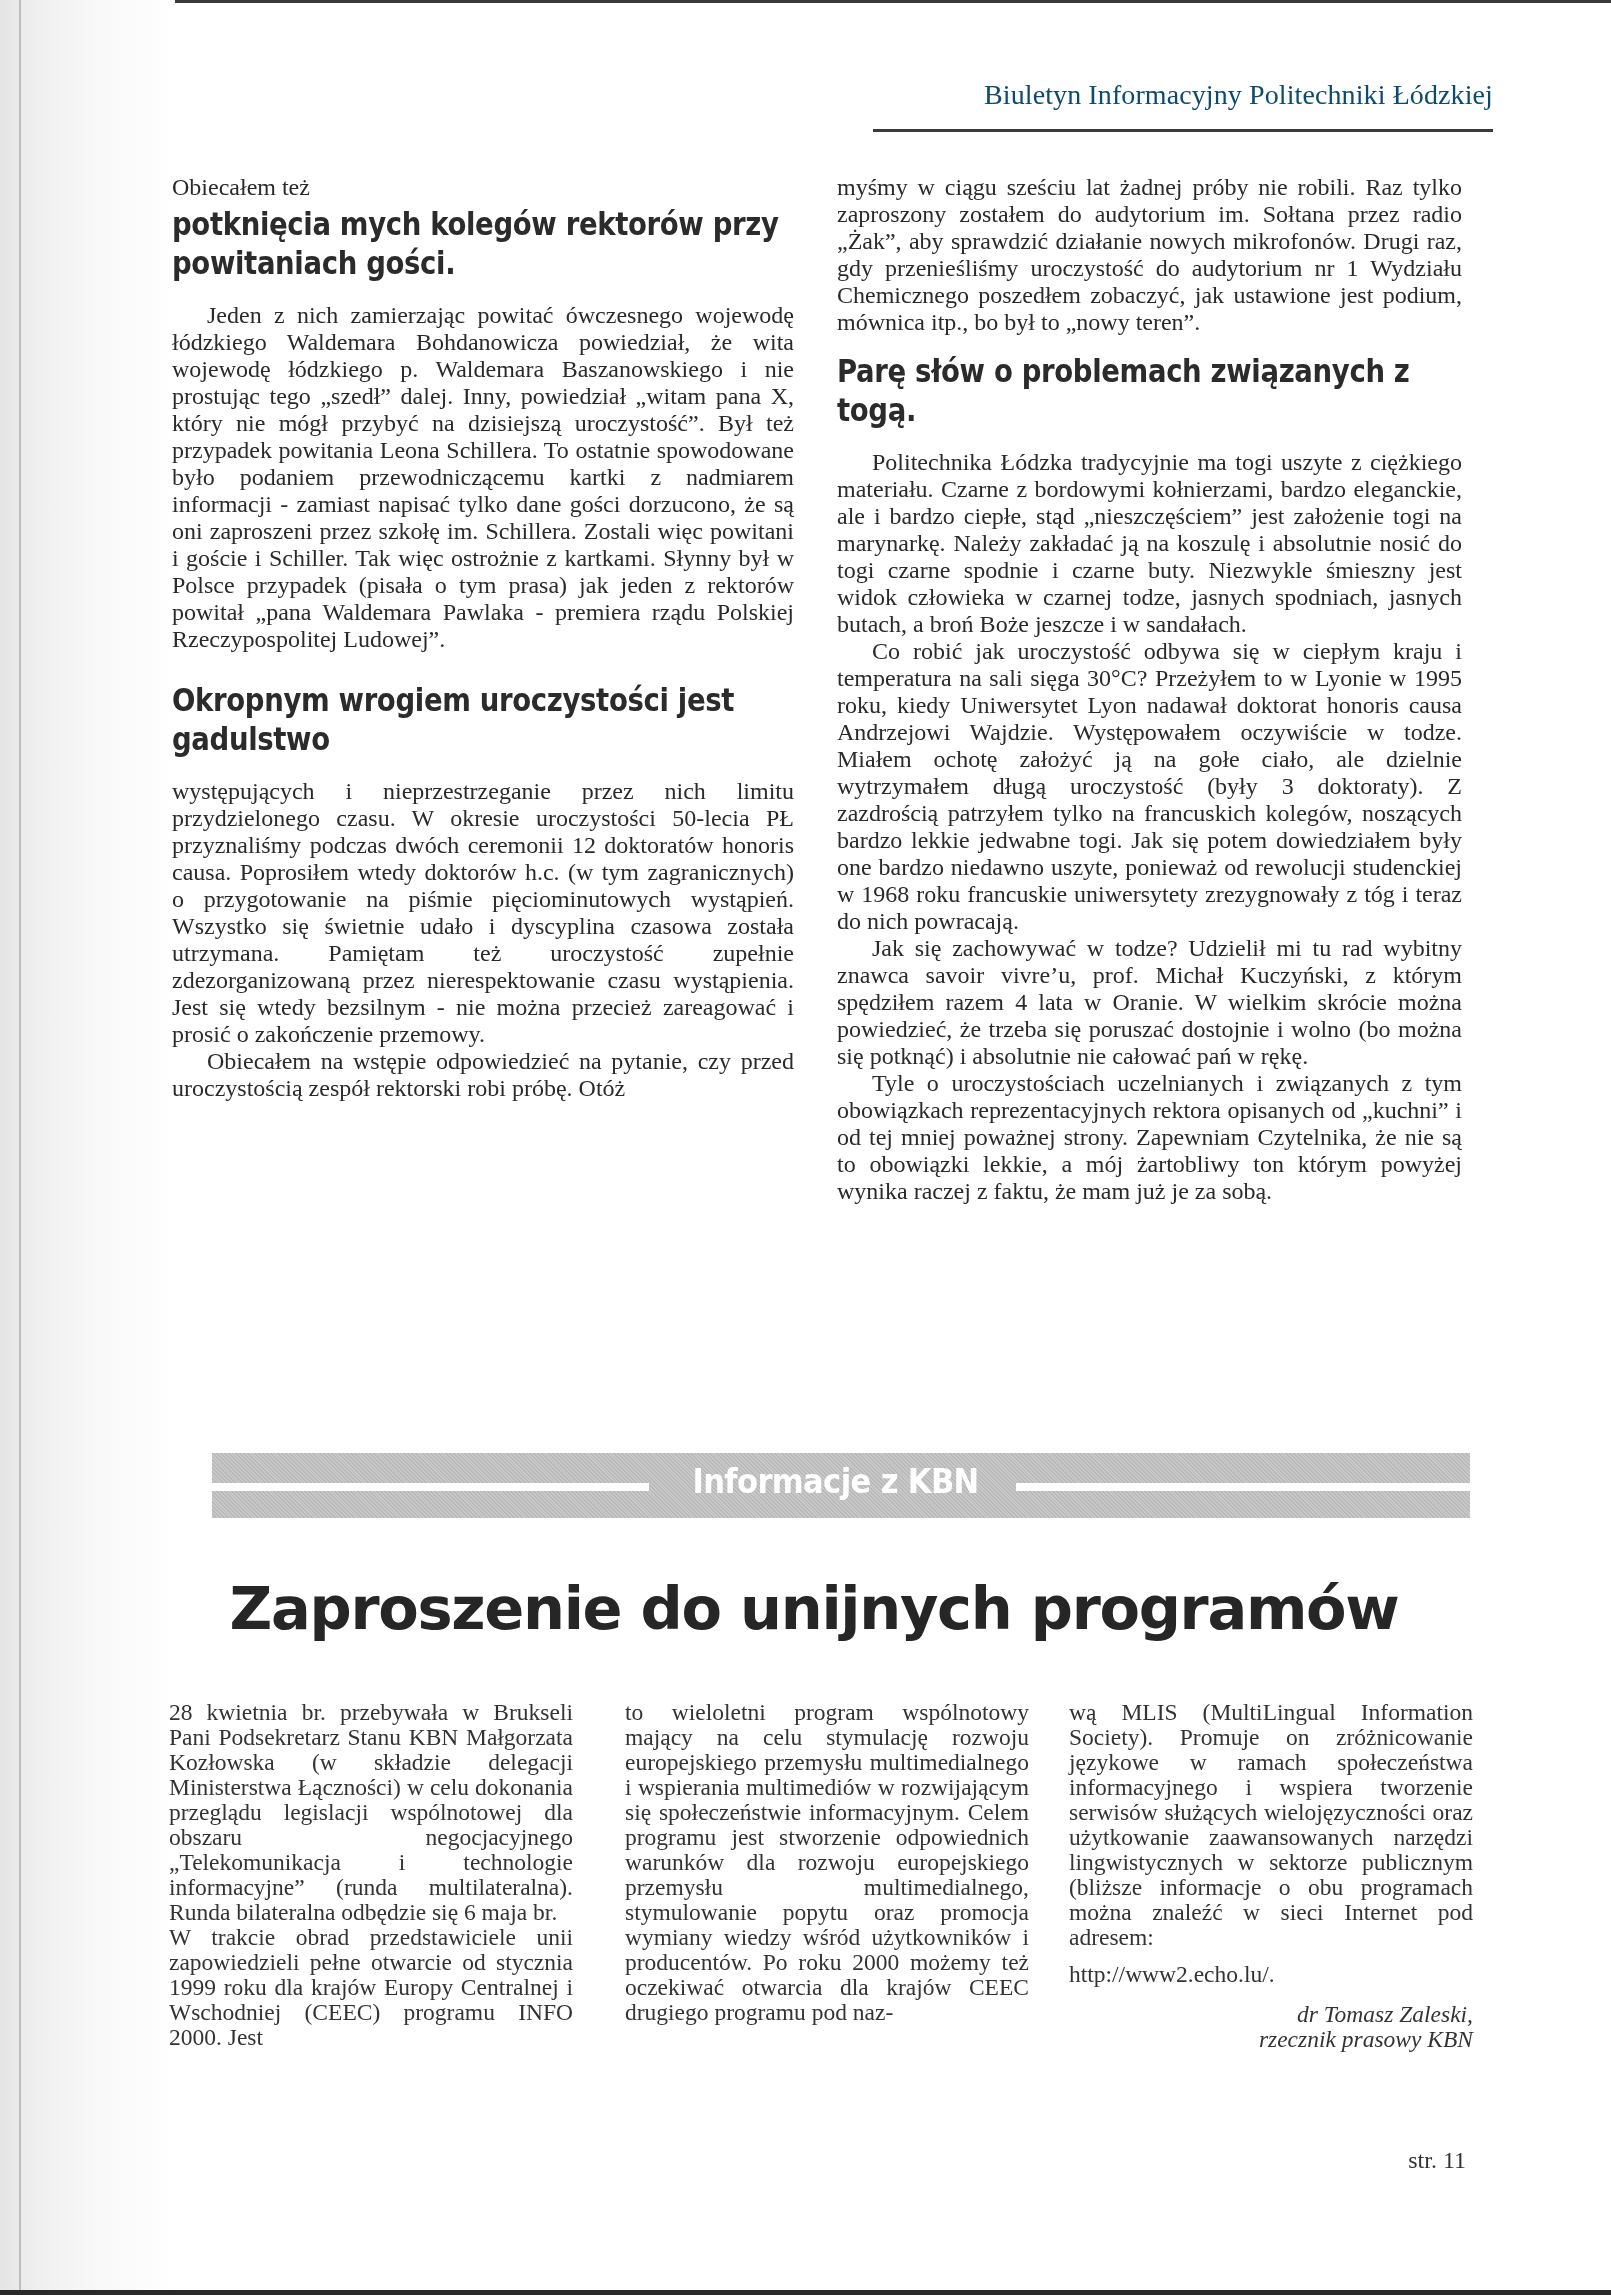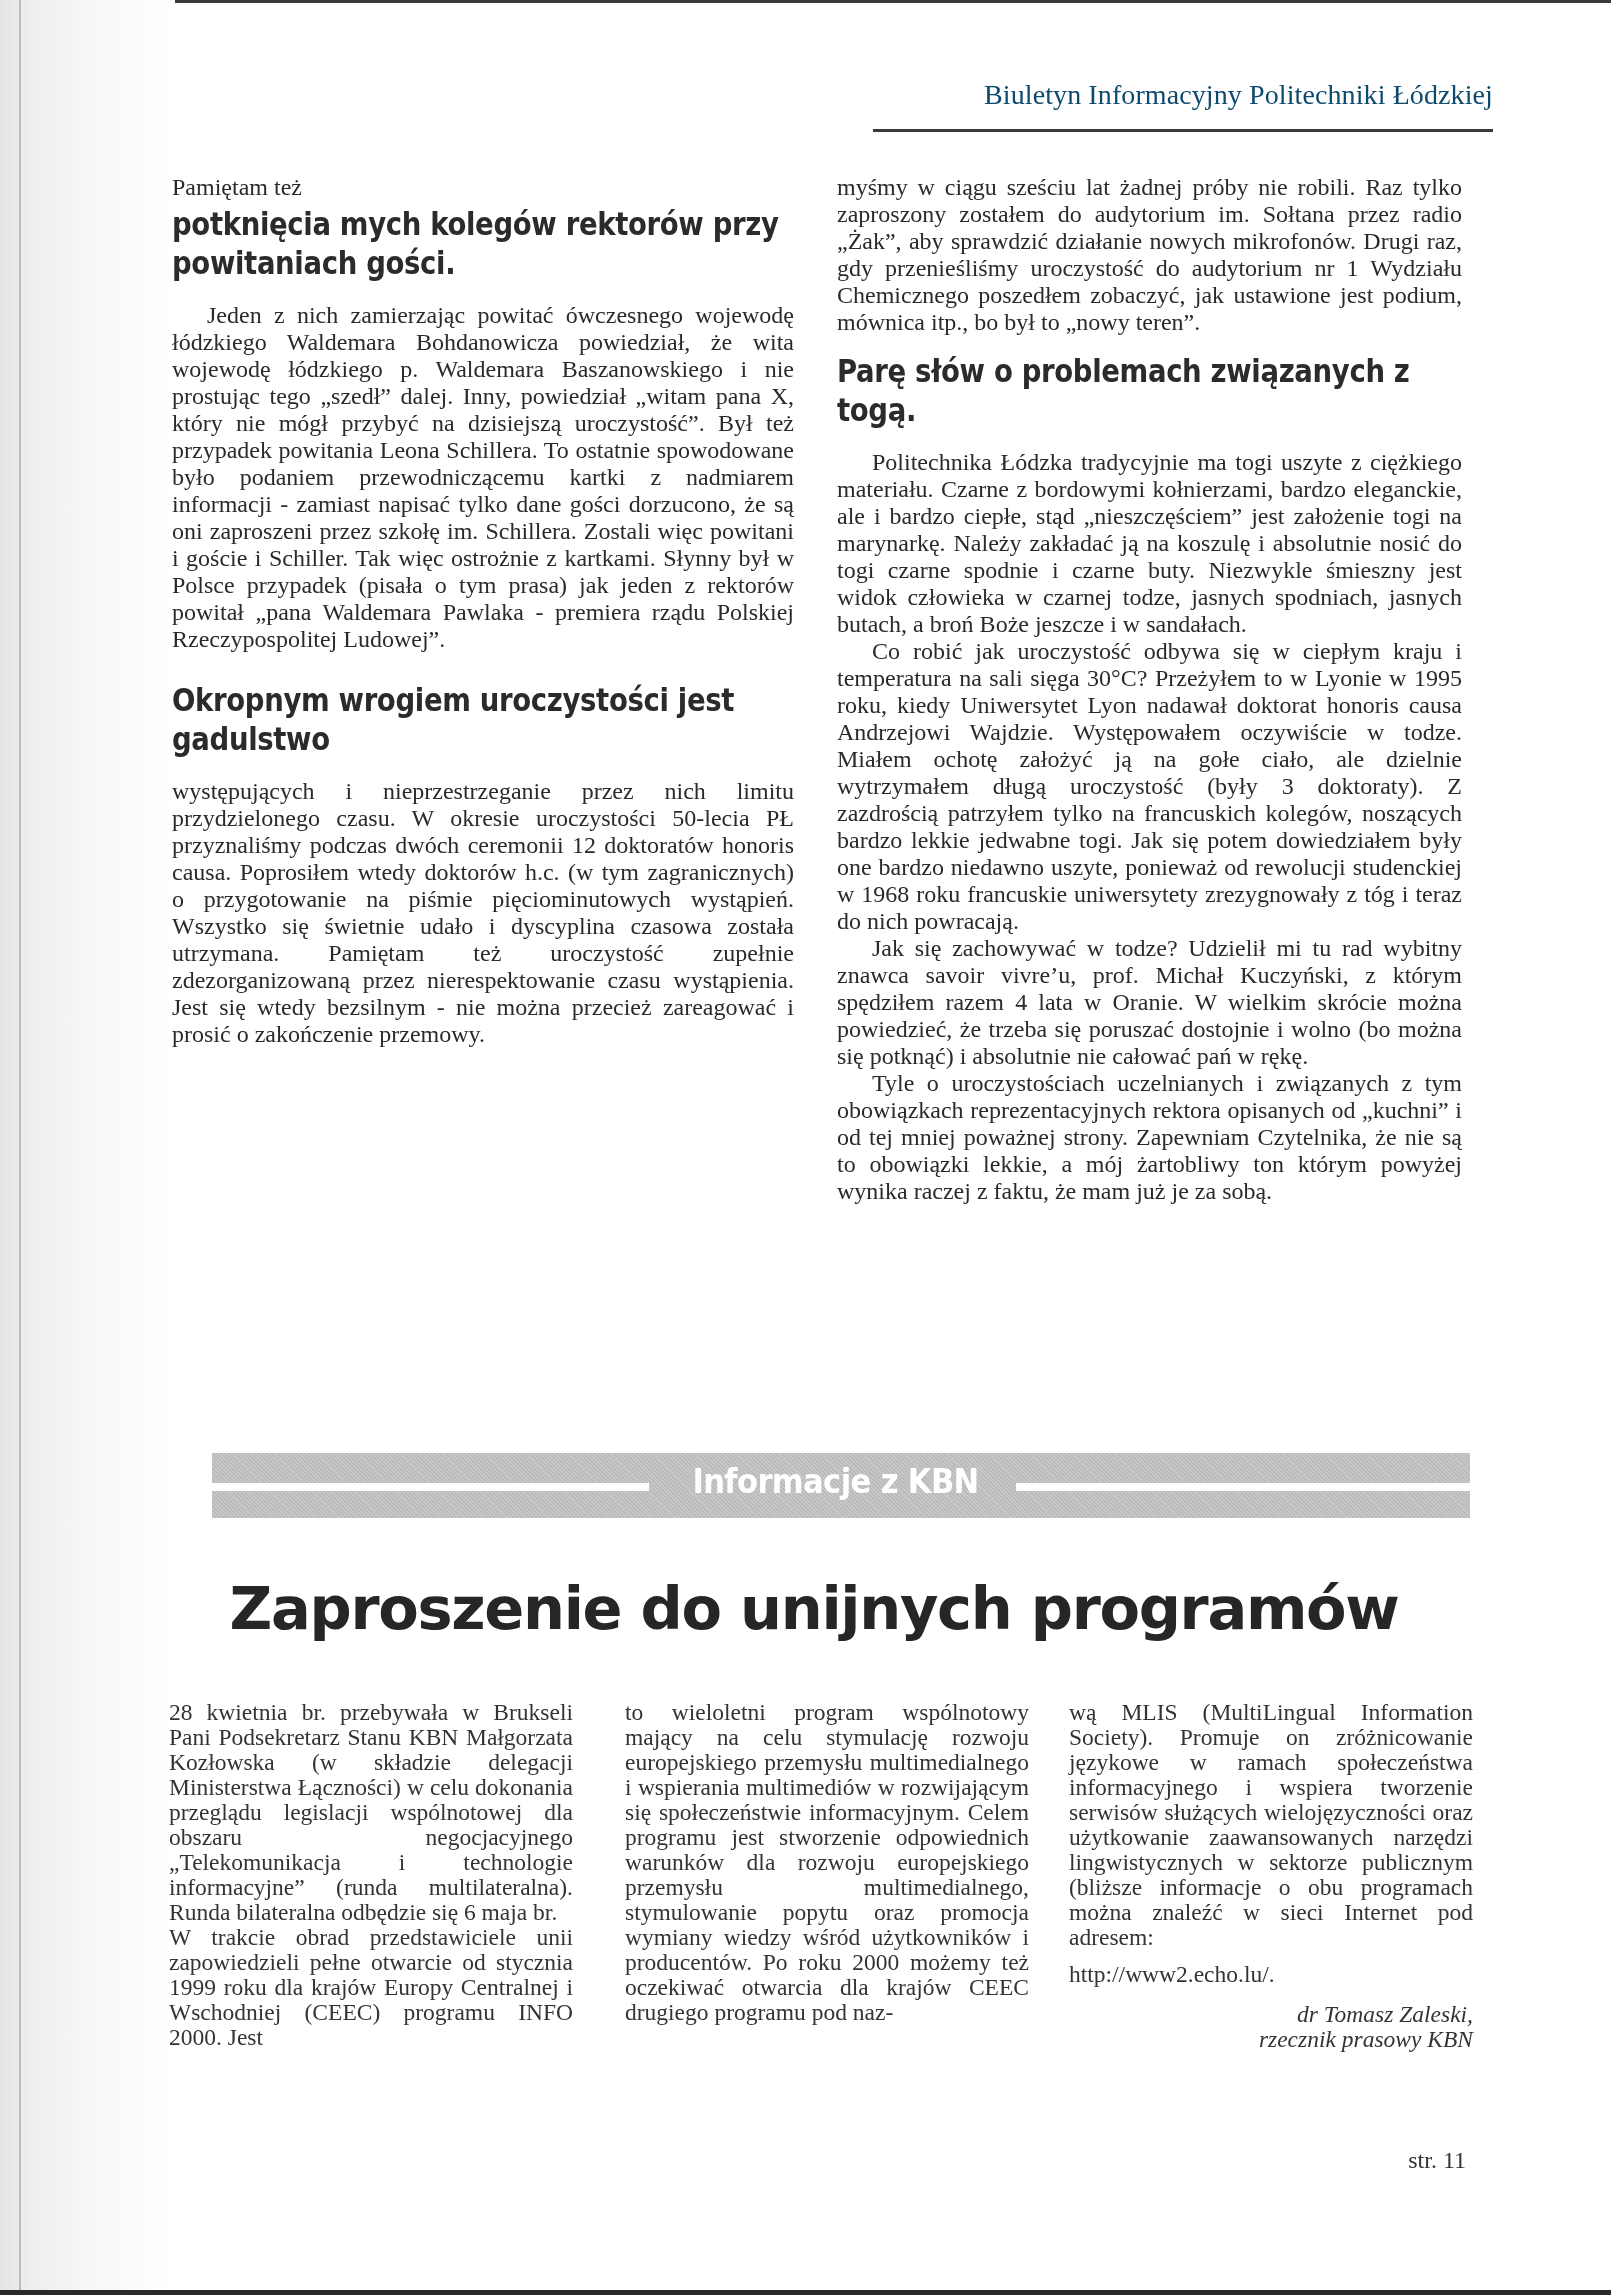--- a/index.html
+++ b/index.html
@@ -53,27 +53,28 @@
 <body>
 
 <div class="top-edge"></div>
 <div class="page-shadow"></div>
 <div class="binding-line"></div>
 
 <div class="running-head">Biuletyn Informacyjny Politechniki Łódzkiej</div>
 <div class="head-rule"></div>
 
 <div class="col col-left">
-  <p class="lead">Pamiętam też</p>
+  <p class="lead">Obiecałem też</p>
   <div class="h-sub">potknięcia mych kolegów rektorów przy powitaniach gości.</div>
   <p class="ind">Jeden z nich zamierzając powitać ówczesnego wojewodę łódzkiego Waldemara Bohdanowicza powiedział, że wita wojewodę łódzkiego p. Waldemara Baszanowskiego i nie prostując tego „szedł” dalej. Inny, powiedział „witam pana X, który nie mógł przybyć na dzisiejszą uroczystość”. Był też przypadek powitania Leona Schillera. To ostatnie spowodowane było podaniem przewodniczącemu kartki z nadmiarem informacji - zamiast napisać tylko dane gości dorzucono, że są oni zaproszeni przez szkołę im. Schillera. Zostali więc powitani i goście i Schiller. Tak więc ostrożnie z kartkami. Słynny był w Polsce przypadek (pisała o tym prasa) jak jeden z rektorów powitał „pana Waldemara Pawlaka - premiera rządu Polskiej Rzeczypospolitej Ludowej”.</p>
   <div class="gap"></div>
   <div class="gap"></div>
   <div class="h-sub">Okropnym wrogiem uroczystości jest gadulstwo</div>
   <p>występujących i nieprzestrzeganie przez nich limitu przydzielonego czasu. W okresie uroczystości 50-lecia PŁ przyznaliśmy podczas dwóch ceremonii 12 doktoratów honoris causa. Poprosiłem wtedy doktorów h.c. (w tym zagranicznych) o przygotowanie na piśmie pięciominutowych wystąpień. Wszystko się świetnie udało i dyscyplina czasowa została utrzymana. Pamiętam też uroczystość zupełnie zdezorganizowaną przez nierespektowanie czasu wystąpienia. Jest się wtedy bezsilnym - nie można przecież zareagować i prosić o zakończenie przemowy.</p>
+  <p class="ind">Obiecałem na wstępie odpowiedzieć na pytanie, czy przed uroczystością zespół rektorski robi próbę. Otóż</p>
 </div>
 
 <div class="col col-right">
   <p>myśmy w ciągu sześciu lat żadnej próby nie robili. Raz tylko zaproszony zostałem do audytorium im. Sołtana przez radio „Żak”, aby sprawdzić działanie nowych mikrofonów. Drugi raz, gdy przenieśliśmy uroczystość do audytorium nr 1 Wydziału Chemicznego poszedłem zobaczyć, jak ustawione jest podium, mównica itp., bo był to „nowy teren”.</p>
   <div class="gap"></div>
   <div class="h-sub">Parę słów o problemach związanych z togą.</div>
   <p class="ind">Politechnika Łódzka tradycyjnie ma togi uszyte z ciężkiego materiału. Czarne z bordowymi kołnierzami, bardzo eleganckie, ale i bardzo ciepłe, stąd „nieszczęściem” jest założenie togi na marynarkę. Należy zakładać ją na koszulę i absolutnie nosić do togi czarne spodnie i czarne buty. Niezwykle śmieszny jest widok człowieka w czarnej todze, jasnych spodniach, jasnych butach, a broń Boże jeszcze i w sandałach.</p>
   <p class="ind">Co robić jak uroczystość odbywa się w ciepłym kraju i temperatura na sali sięga 30°C? Przeżyłem to w Lyonie w 1995 roku, kiedy Uniwersytet Lyon nadawał doktorat honoris causa Andrzejowi Wajdzie. Występowałem oczywiście w todze. Miałem ochotę założyć ją na gołe ciało, ale dzielnie wytrzymałem długą uroczystość (były 3 doktoraty). Z zazdrością patrzyłem tylko na francuskich kolegów, noszących bardzo lekkie jedwabne togi. Jak się potem dowiedziałem były one bardzo niedawno uszyte, ponieważ od rewolucji studenckiej w 1968 roku francuskie uniwersytety zrezygnowały z tóg i teraz do nich powracają.</p>
   <p class="ind">Jak się zachowywać w todze? Udzielił mi tu rad wybitny znawca savoir vivre’u, prof. Michał Kuczyński, z którym spędziłem razem 4 lata w Oranie. W wielkim skrócie można powiedzieć, że trzeba się poruszać dostojnie i wolno (bo można się potknąć) i absolutnie nie całować pań w rękę.</p>
   <p class="ind">Tyle o uroczystościach uczelnianych i związanych z tym obowiązkach reprezentacyjnych rektora opisanych od „kuchni” i od tej mniej poważnej strony. Zapewniam Czytelnika, że nie są to obowiązki lekkie, a mój żartobliwy ton którym powyżej wynika raczej z faktu, że mam już je za sobą.</p>

